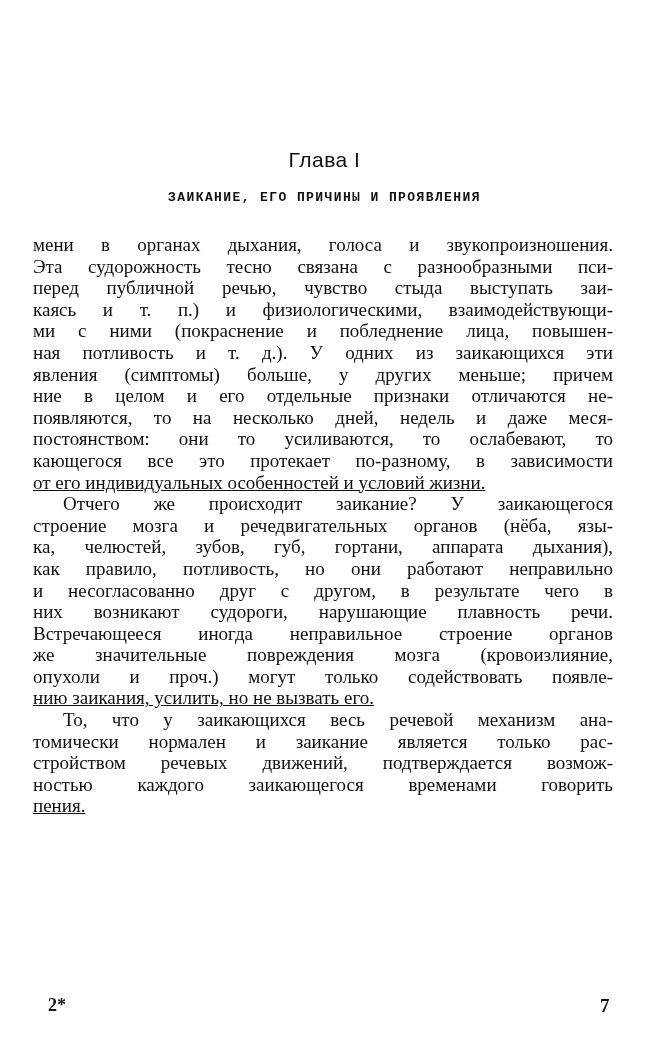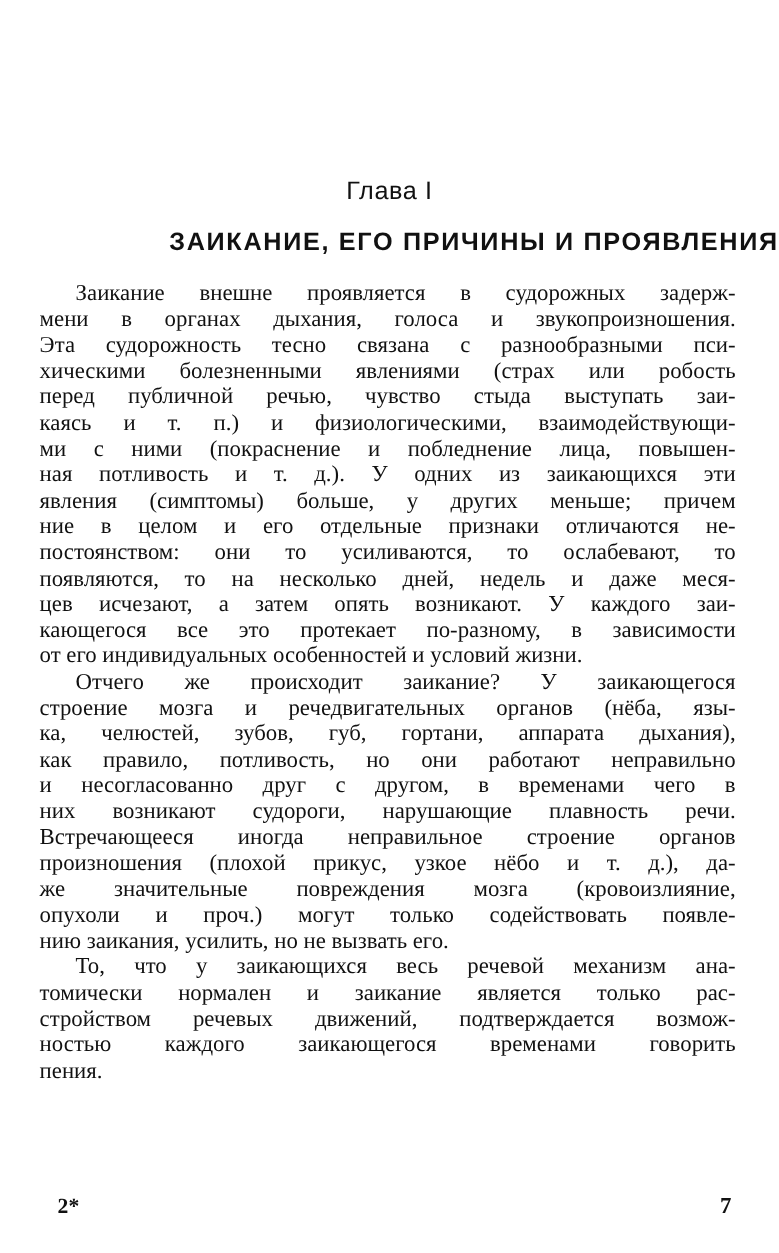--- a/index.html
+++ b/index.html
@@ -3,72 +3,68 @@
 <meta charset="utf-8">
 <style>
   html, body { margin:0; padding:0; background:#ffffff; }
   body { width:649px; height:1044px; position:relative; overflow:hidden; color:#111; }
   .page { position:absolute; left:0; top:0; width:649px; height:968px; }
   .chapter-label {
     position:absolute; top:148px; left:0; width:649px; text-align:center;
     font-family:"Liberation Sans", sans-serif; font-size:21px; letter-spacing:0.5px;
   }
   .chapter-title {
-    position:absolute; top:190px; left:0; width:649px; text-align:right;
-    font-family:Liberation Sans, sans-serif; font-weight:bold; font-size:21px; letter-spacing:1.4px;
+    position:absolute; top:190px; left:0; width:649px; text-align:center;
+    font-family:Liberation Mono, monospace; font-weight:bold; font-size:13px; letter-spacing:1.4px;
   }
   .body-text {
     position:absolute; left:33px; top:234px; width:580px;
     font-family:"Liberation Serif", serif; font-size:19px; line-height:21.6px;
   }
   .line { display:block; white-space:nowrap; text-align:justify; text-align-last:justify; height:21.6px; }
   .line.indent { padding-left:30px; }
-  .line.last { text-align-last:left; }
+  .line.last { text-align-last:left;text-decoration:underline; }
   .footer-signature {
     position:absolute; left:48px; top:995px;
     font-family:"Liberation Serif", serif; font-weight:bold; font-size:18px;
   }
   .page-number {
     position:absolute; left:600px; top:995px;
     font-family:"Liberation Serif", serif; font-weight:bold; font-size:19px;
   }
 </style>
 </head>
 <body>
 
 <div class="page">
   <div class="chapter-label">Глава I</div>
   <div class="chapter-title">ЗАИКАНИЕ, ЕГО ПРИЧИНЫ И ПРОЯВЛЕНИЯ</div>
 
   <div class="body-text">
 
-    <span class="line indent">Заикание внешне проявляется в судорожных задерж-</span>
     <span class="line">мени в органах дыхания, голоса и звукопроизношения.</span>
     <span class="line">Эта судорожность тесно связана с разнообразными пси-</span>
-    <span class="line">хическими болезненными явлениями (страх или робость</span>
     <span class="line">перед публичной речью, чувство стыда выступать заи-</span>
     <span class="line">каясь и т. п.) и физиологическими, взаимодействующи-</span>
     <span class="line">ми с ними (покраснение и побледнение лица, повышен-</span>
     <span class="line">ная потливость и т. д.). У одних из заикающихся эти</span>
     <span class="line">явления (симптомы) больше, у других меньше; причем</span>
     <span class="line">ние в целом и его отдельные признаки отличаются не-</span>
+    <span class="line">появляются, то на несколько дней, недель и даже меся-</span>
     <span class="line">постоянством: они то усиливаются, то ослабевают, то</span>
-    <span class="line">появляются, то на несколько дней, недель и даже меся-</span>
-    <span class="line">цев исчезают, а затем опять возникают. У каждого заи-</span>
     <span class="line">кающегося все это протекает по-разному, в зависимости</span>
     <span class="line last">от его индивидуальных особенностей и условий жизни.</span>
 
     <span class="line indent">Отчего же происходит заикание? У заикающегося</span>
     <span class="line">строение мозга и речедвигательных органов (нёба, язы-</span>
     <span class="line">ка, челюстей, зубов, губ, гортани, аппарата дыхания),</span>
     <span class="line">как правило, потливость, но они работают неправильно</span>
-    <span class="line">и несогласованно друг с другом, в временами чего в</span>
+    <span class="line">и несогласованно друг с другом, в результате чего в</span>
     <span class="line">них возникают судороги, нарушающие плавность речи.</span>
     <span class="line">Встречающееся иногда неправильное строение органов</span>
-    <span class="line">произношения (плохой прикус, узкое нёбо и т. д.), да-</span>
     <span class="line">же значительные повреждения мозга (кровоизлияние,</span>
     <span class="line">опухоли и проч.) могут только содействовать появле-</span>
     <span class="line last">нию заикания, усилить, но не вызвать его.</span>
 
     <span class="line indent">То, что у заикающихся весь речевой механизм ана-</span>
     <span class="line">томически нормален и заикание является только рас-</span>
     <span class="line">стройством речевых движений, подтверждается возмож-</span>
     <span class="line">ностью каждого заикающегося временами говорить</span>
     <span class="line last">пения.</span>
   </div>

